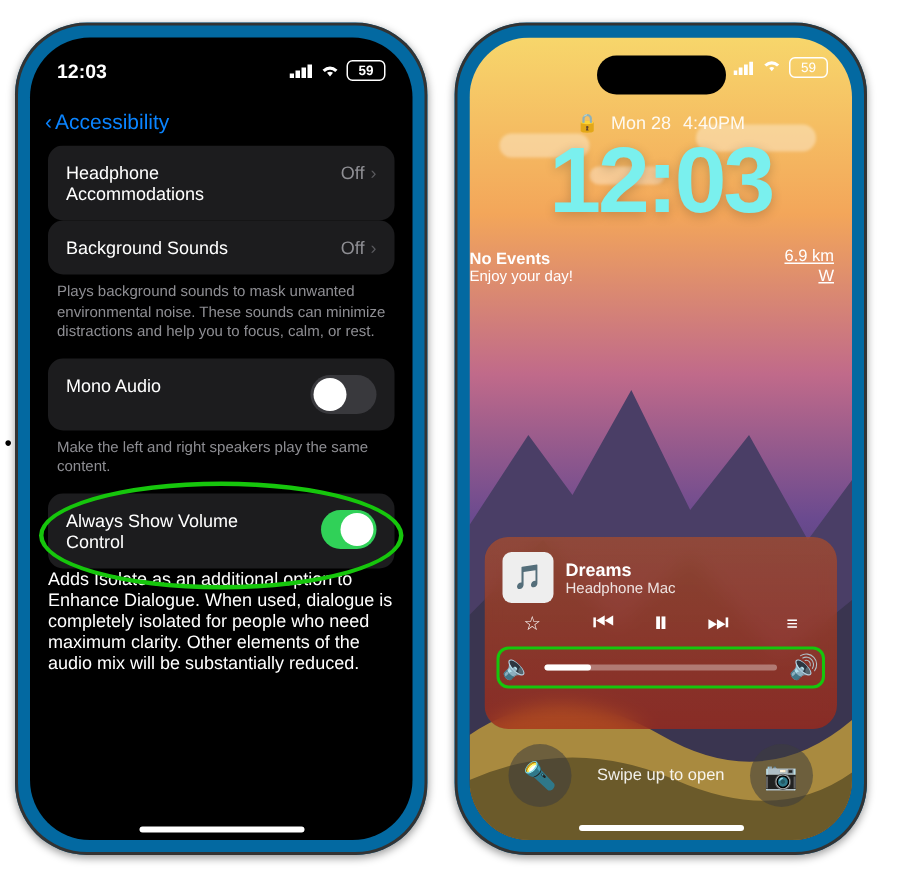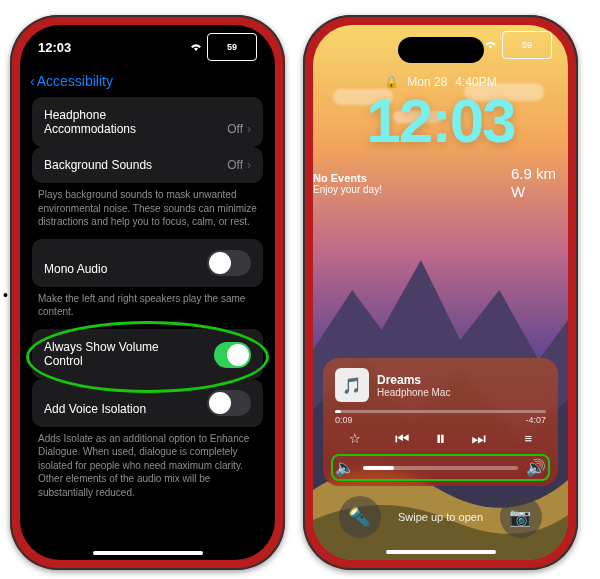--- a/index.html
+++ b/index.html
@@ -1,39 +1,39 @@
 <!DOCTYPE html>
 <html><head>
 <meta charset="utf-8">
 <style>
   * { box-sizing: border-box; margin: 0; padding: 0; font-family: -apple-system, "Helvetica Neue", Arial, sans-serif; }
   body { background:#fff; width:600px; height:579px; overflow:hidden; position:relative; }
   .stage { display:flex; gap:18px; align-items:flex-start; padding:15px 10px; }
   .bullet { position:absolute; left:3px; top:287px; font-size:14px; }
 
-  .phone { width:275px; height:555px; background:#b91c1c; border-radius:48px; padding:10px; position:relative; box-shadow: inset 0 0 0 2px #333, 0 2px 6px rgba(0,0,0,.4); }
+  .phone { width:275px; height:555px; background:#0369a1; border-radius:48px; padding:10px; position:relative; box-shadow: inset 0 0 0 2px #333, 0 2px 6px rgba(0,0,0,.4); }
   .screen { width:100%; height:100%; border-radius:40px; overflow:hidden; position:relative; }
 
   
   .island { position:absolute; top:12px; left:50%; transform:translateX(-50%); width:86px; height:26px; background:#000; border-radius:18px; z-index:50; }
 
   
   .scr-settings { background:#000; color:#fff; height:100%; display:flex; flex-direction:column; }
   .statusbar { height:44px; display:flex; align-items:center; justify-content:space-between; padding:0 18px; font-size:13px; font-weight:600; }
   .sb-right { display:flex; align-items:center; gap:4px; }
-  .batt { display:inline-flex; align-items:center; border:1px solid #fff; border-radius:4px; padding:0 19px; font-size:9px; height:28px; line-height:12px;justify-content:center; }
+  .batt { display:inline-flex; align-items:center; border:1px solid #fff; border-radius:4px; padding:0 7px; font-size:9px; height:14px; line-height:12px;justify-content:center; }
   .sig svg { display:block; }
 
   .navbar { display:flex; align-items:center; padding:4px 10px 8px; gap:6px; font-size:14px; }
   .back { color:#0a84ff; display:flex; align-items:center; gap:2px; }
   .navtitle { color:#fff; font-weight:600; margin-left:4px; }
 
   .list { flex:1; overflow:hidden; padding:0 12px; font-size:12px; }
   .section-label { color:#8e8e93; font-size:10px; letter-spacing:.5px; margin:10px 4px 4px; text-transform:uppercase; }
-  .row { background:#1c1c1e; border-radius:10px; padding:11px 12px; display:flex; align-items:flex-end; justify-content:space-between; color:#fff;gap:40px; }
+  .row { background:#1c1c1e; border-radius:10px; padding:11px 12px; display:flex; align-items:flex-start; justify-content:space-between; color:#fff;gap:40px; }
   .row + .desc, .row-wrap .desc { color:#8e8e93; font-size:10px; line-height:1.35; padding:5px 6px 10px; }
   .desc a { color:#0a84ff; text-decoration:none; }
   .val { color:#8e8e93; display:flex; align-items:center; gap:4px; }
   .chev { color:#5a5a5e; }
 
   .toggle { width:44px; height:26px; border-radius:13px; position:relative; background:#39393d; }
   .toggle.on { background:#30d158; }
   .knob { position:absolute; top:2px; width:22px; height:22px; border-radius:11px; background:#fff; }
   .toggle.off .knob { left:2px; }
   .toggle.on .knob { right:2px; }
@@ -49,21 +49,21 @@
   }
   .mountain { position:absolute; left:0; right:0; bottom:0; }
   .clouds { position:absolute; top:58px; left:10px; right:10px; height:60px; }
   .cloud { position:absolute; background:rgba(255,255,255,.35); border-radius:20px; filter:blur(1px); }
 
   .ls-status { position:absolute; top:0; left:0; right:0; height:40px; display:flex; justify-content:flex-end; align-items:center; padding:0 16px; gap:5px; color:#fff; font-size:11px; z-index:20;}
   .ls-date { position:absolute; top:50px; width:100%; text-align:center; color:rgba(255,255,255,.9); font-size:12px; z-index:10; display:flex; justify-content:center; gap:8px;}
   .ls-time { position:absolute; top:60px; width:100%; text-align:center; color:#7af0ee; font-size:62px; font-weight:700; letter-spacing:-2px; z-index:10; text-shadow:0 2px 8px rgba(0,0,0,.2);}
   .ls-widget { position:absolute; top:140px; left:0; right:12px; display:flex; justify-content:space-between; align-items:center; color:#fff; z-index:10; font-size:10px;}
   .noev .t { font-weight:600; font-size:11px; }
-  .weather { font-size:15px; line-height:1.2; }
+  .weather { text-align:right; font-size:11px; line-height:1.2;text-decoration:underline; }
 
   .player { position:absolute; left:10px; right:10px; bottom:74px; height:128px; border-radius:16px; background:linear-gradient(180deg, rgba(190,80,30,.6), rgba(170,40,20,.7)); backdrop-filter:blur(6px); padding:10px 12px; color:#fff; z-index:15;}
   .pl-top { display:flex; align-items:center; gap:8px; }
   .art { width:34px; height:34px; border-radius:6px; background:#eee; display:flex; align-items:center; justify-content:center; font-size:16px;}
   .pl-meta .song { font-size:12px; font-weight:600; }
   .pl-meta .artist { font-size:10px; opacity:.85; }
   .pl-prog { margin-top:8px; }
   .pl-bar { height:3px; background:rgba(255,255,255,.35); border-radius:2px; position:relative; }
   .pl-fill { position:absolute; left:0; top:0; bottom:0; width:3%; background:#fff; border-radius:2px;}
   .pl-times { display:flex; justify-content:space-between; font-size:9px; opacity:.8; margin-top:2px;}
@@ -152,26 +152,20 @@
         <div style="position:relative;">
           <div class="row">
             <span>Always Show Volume Control</span>
             <span class="toggle on">
                 <span class="knob"></span>
               </span>
           </div>
           <div class="highlight-oval" style="left:-6px; right:-6px; top:-8px; height:72px;"></div>
         </div>
 
-        <div class="row">
-          <span>Add Voice Isolation</span>
-          <span class="toggle off">
-              <span class="knob"></span>
-            </span>
-        </div>
         <div class="desc">Adds Isolate as an additional option to Enhance Dialogue. When used, dialogue is completely isolated for people who need maximum clarity. Other elements of the audio mix will be substantially reduced.</div>
 
       </div>
 
       <div class="homebar"></div>
     </div>
   </div>
 
   <div class="phone">
     <div class="screen scr-lock">
@@ -229,29 +223,20 @@
       </div>
 
       <div class="player">
         <div class="pl-top">
           <div class="art">🎵</div>
           <div class="pl-meta">
             <div class="song">Dreams</div>
             <div class="artist">Headphone Mac</div>
           </div>
         </div>
-        <div class="pl-prog">
-          <div class="pl-bar">
-              <div class="pl-fill"></div>
-            </div>
-          <div class="pl-times">
-            <span>0:09</span>
-            <span>-4:07</span>
-          </div>
-        </div>
         <div class="pl-ctrl" style="position:relative;">
           <span class="pl-star">☆</span>
           <span>⏮</span>
           <span class="big">⏸</span>
           <span>⏭</span>
           <span class="pl-list">≡</span>
         </div>
         <div style="position:relative;">
           <div class="pl-vol">
             <span>🔈</span>

